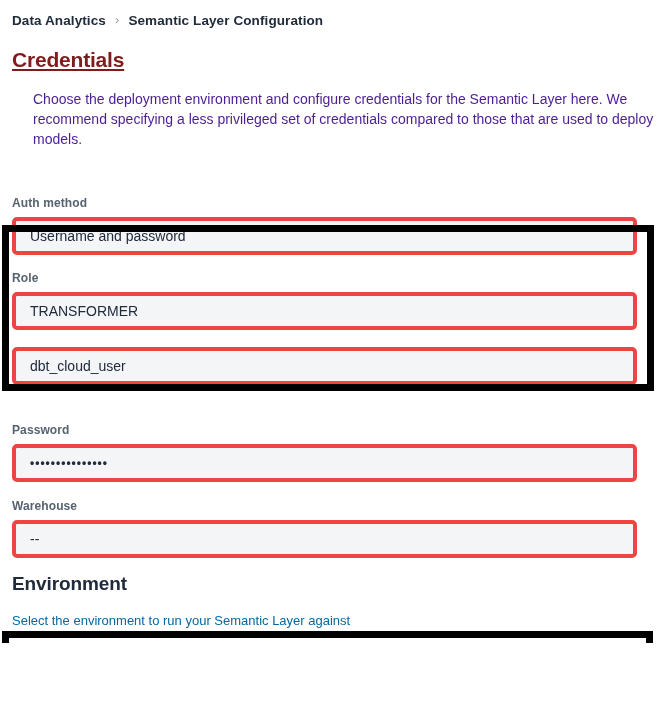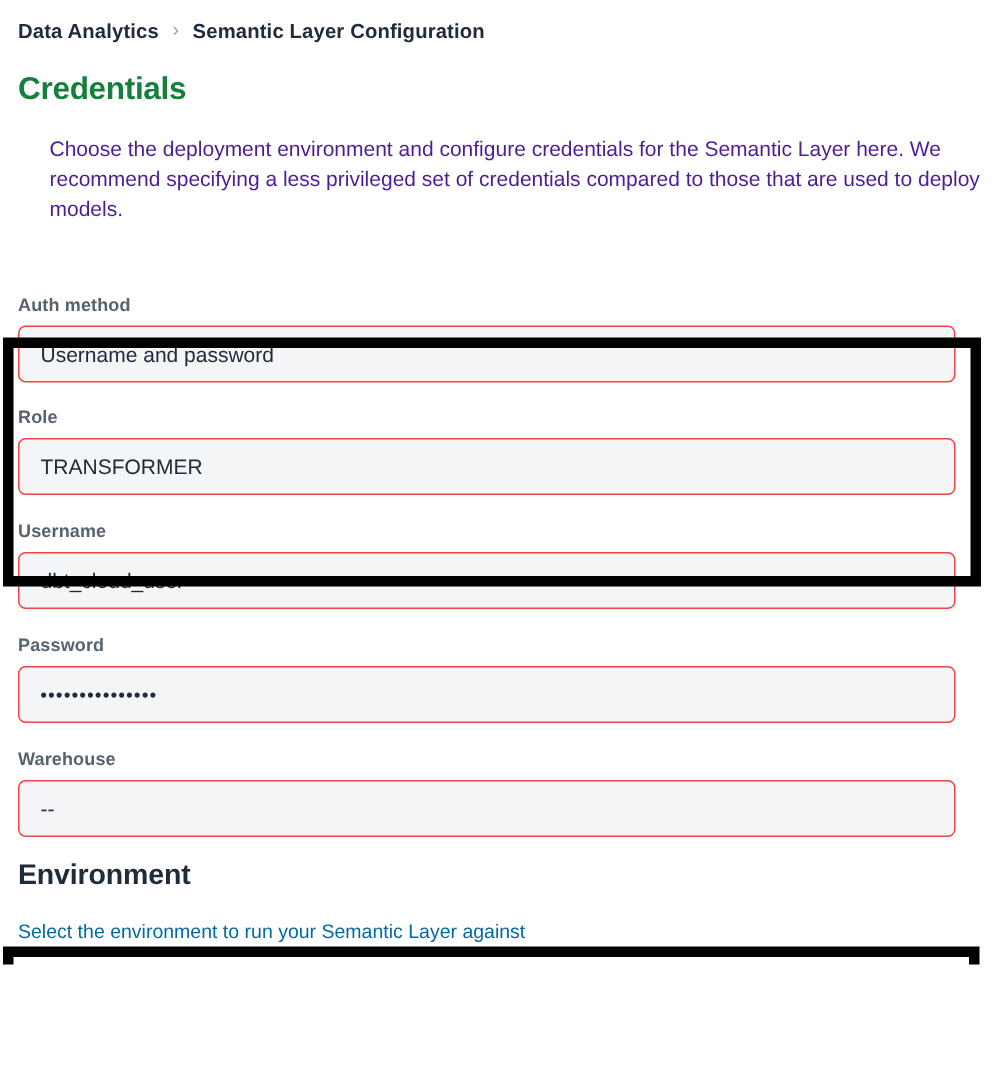--- a/index.html
+++ b/index.html
@@ -34,22 +34,23 @@
     font-weight: 400;
     font-size: 13px;
     transform: translateY(-1px);
   }
   .h1 {
     position: absolute;
     top: 48px;
     left: 12px;
     font-size: 21px;
     font-weight: 700;
-    color: #15803d;
+    color: #7f1d1d;
     letter-spacing: -0.2px;
+    text-decoration: underline;
   }
   .section-desc {
     position: absolute;
     top: 89px;
     left: 0;
     width: 640px;
     font-size: 14px;
     line-height: 20px;
     color: #4c1d95;
     margin-left: 33px;
@@ -64,21 +65,21 @@
     font-size: 12px;
     font-weight: 700;
     color: #56636f;
     margin-bottom: 7px;
     letter-spacing: 0.1px;
   }
   .field-input {
     width: 625px;
     height: 38px;
     background: #f4f5f7;
-    border: 1px solid #ef4444;
+    border: 4px solid #ef4444;
     border-radius: 5px;
     display: flex;
     align-items: center;
     padding: 0 14px;
     font-size: 14px;
     color: #202b3b;
     cursor: pointer;
   }
   .field-input.masked {
     font-size: 12px;
@@ -134,21 +135,20 @@
     <div class="field-label">Auth method</div>
     <div class="field-input">Username and password</div>
   </div>
 
   <div class="field" style="top:238px">
     <div class="field-label">Role</div>
     <div class="field-input">TRANSFORMER</div>
   </div>
 
   <div class="field" style="top:314px">
-    <div class="field-label">Username</div>
     <div class="field-input">dbt_cloud_user</div>
   </div>
 
   <div class="field" style="top:390px">
     <div class="field-label">Password</div>
     <div class="field-input masked">•••••••••••••••</div>
   </div>
 
   <div class="field" style="top:466px">
     <div class="field-label">Warehouse</div>

